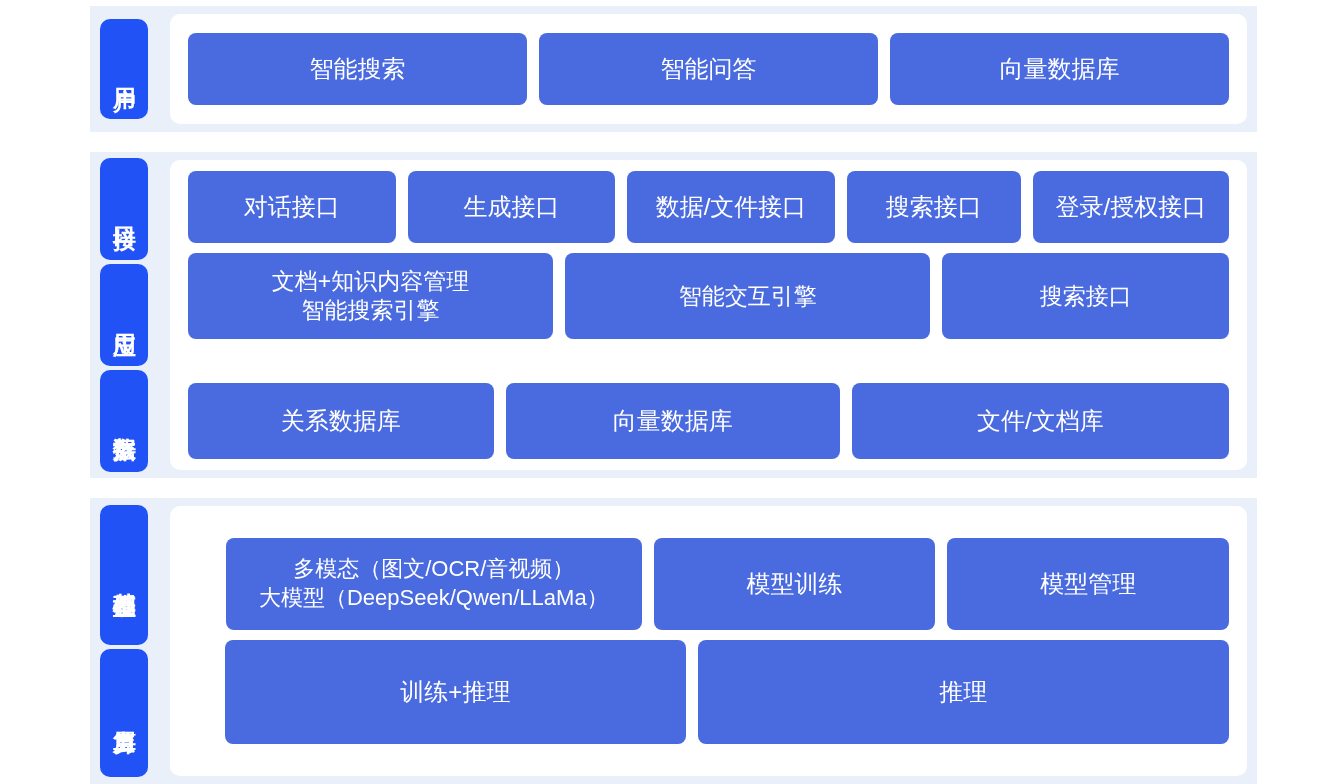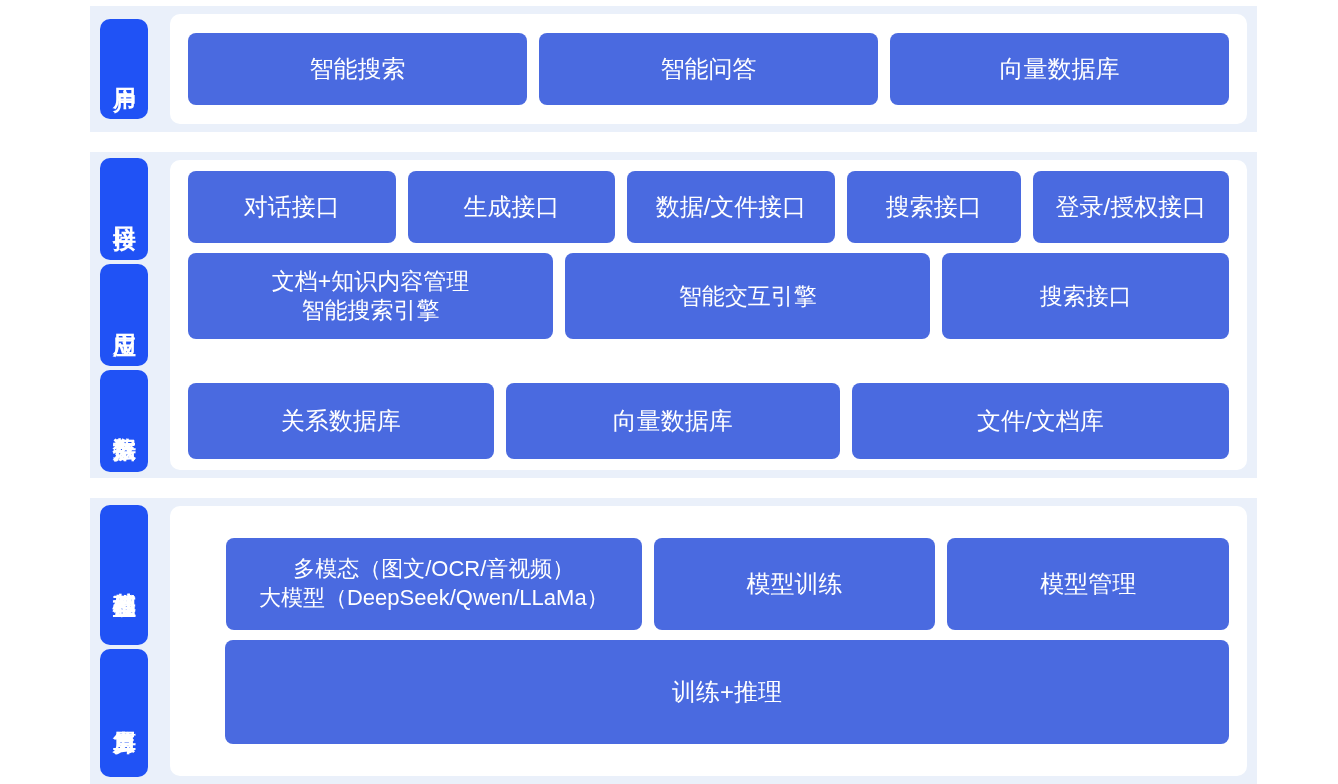--- a/index.html
+++ b/index.html
@@ -176,18 +176,19 @@
 
       <div class="row row-model">
         <div class="blk blk-multi" style="flex:1.33 1 0">多模态（图文/OCR/音视频）
 大模型（DeepSeek/Qwen/LLaMa）</div>
         <div class="blk" style="flex:0.88 1 0">模型训练</div>
         <div class="blk" style="flex:0.88 1 0">模型管理</div>
       </div>
 
       <div class="row row-compute">
         <div class="blk" style="flex:1.00 1 0">训练+推理</div>
+        <div class="blk" style="flex:1.16 1 0">推理</div>
       </div>
 
     </div>
   </div>
 
 </div>
 
 </body></html>

